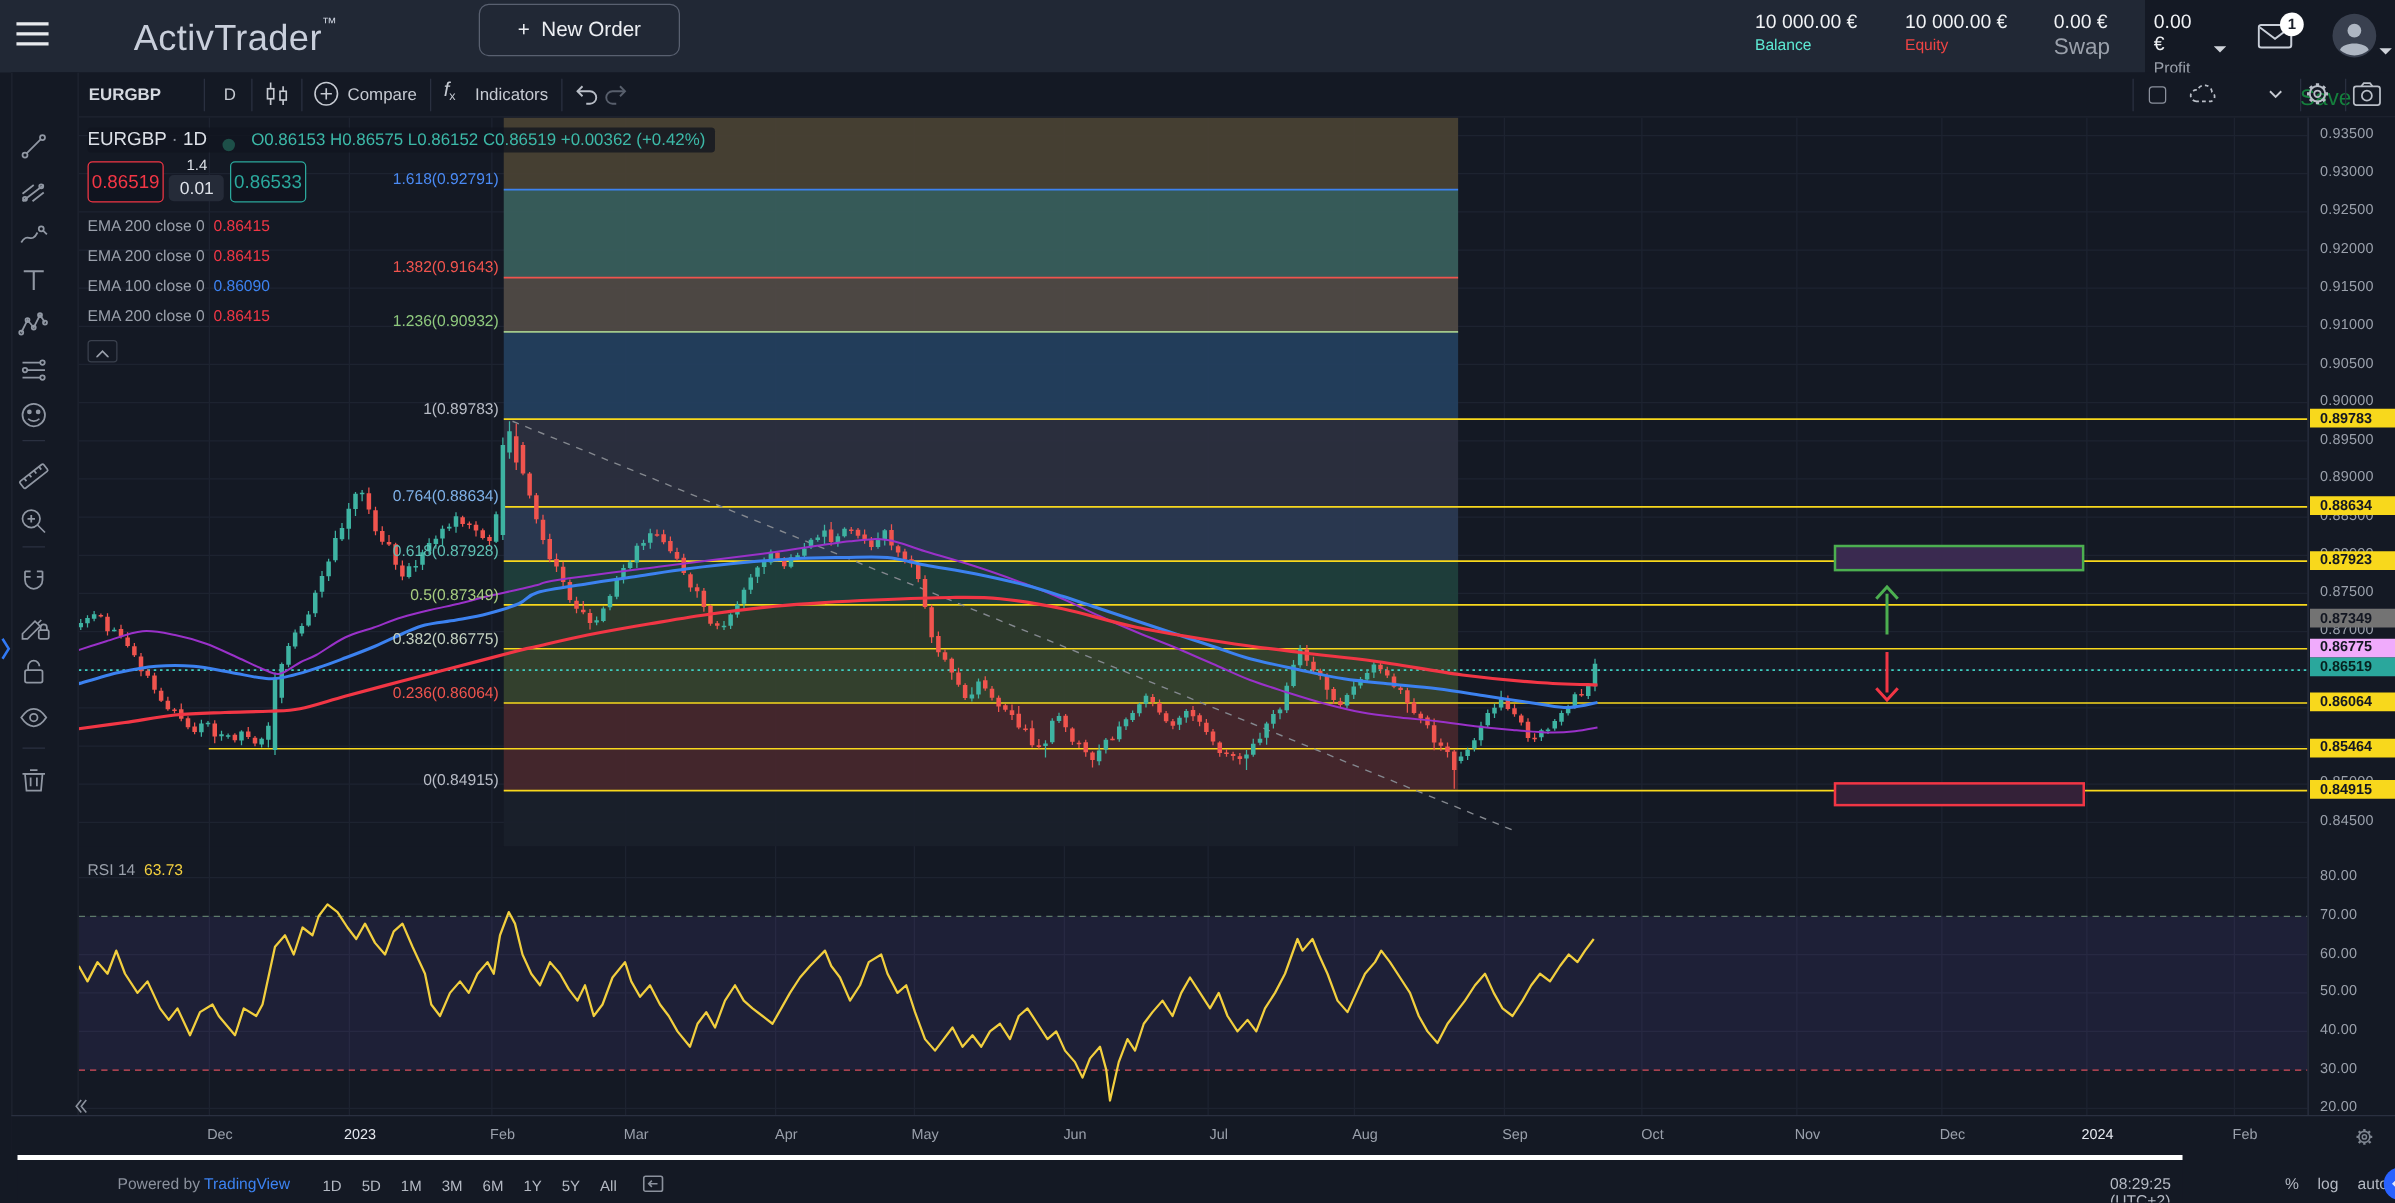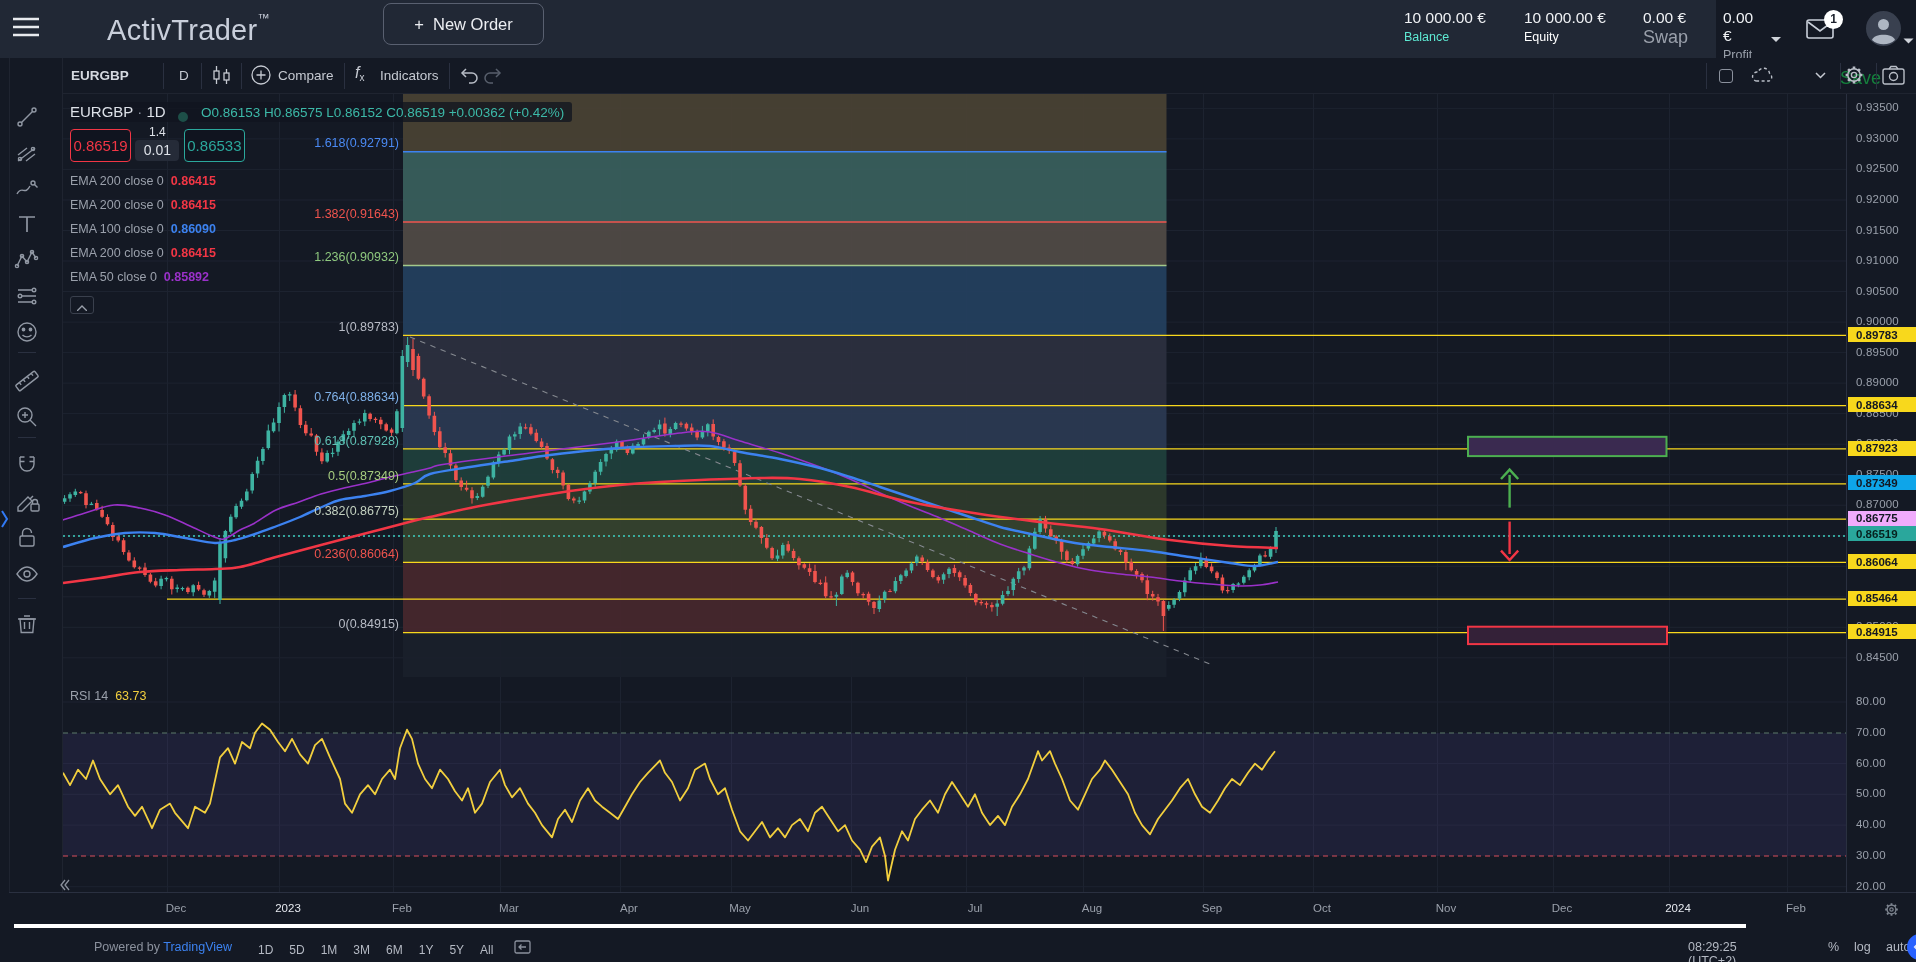--- a/index.html
+++ b/index.html
@@ -12,21 +12,21 @@
 .lsep{position:absolute;left:18px;width:18px;height:1px;background:#2a3040}
 #chart{position:absolute;left:0;top:0}
 .axlab{position:absolute;left:9px;font-size:11.5px;color:#9aa0ab;letter-spacing:.2px}
 .tag{position:absolute;left:1px;width:68px;font-size:11.5px;padding:1.5px 0 1.5px 8px;font-weight:bold}
 .mo{position:absolute;top:9px;transform:translateX(-50%);font-size:11.5px;color:#9aa0ab}
 .yr{position:absolute;top:9px;transform:translateX(-50%);font-size:11.5px;color:#e6e9ef}
 .tfb{margin:0 8px;font-size:12px;color:#b4b9c3}
 #legend{position:absolute;left:70px;top:103px;color:#d2d6de}
 .lrow{white-space:nowrap}
 .ema{font-size:12.5px;color:#9aa0ab;height:24px;line-height:24px}
-.ema b{font-weight:bold}
+.ema b{font-weight:normal}
 </style></head><body>
 <div id="app">
 
 <svg id="chart" width="1916" height="962" viewBox="0 0 1916 962">
 <rect x="63" y="94" width="1783" height="583" fill="#141924"></rect>
 <path d="M167.5 94V892" stroke="#1d2330" stroke-width="1"></path>
       <path d="M279.5 94V892" stroke="#1d2330" stroke-width="1"></path>
       <path d="M393.5 94V892" stroke="#1d2330" stroke-width="1"></path>
       <path d="M500.5 94V892" stroke="#1d2330" stroke-width="1"></path>
       <path d="M620.5 94V892" stroke="#1d2330" stroke-width="1"></path>
@@ -127,21 +127,21 @@
 
 <div id="topbar">
 <svg class="abs" style="left:13px;top:16px" width="26" height="22">
         <g stroke="#e8eaee" stroke-width="2.6">
           <path d="M0 3h26M0 11h26M0 19h26"></path>
         </g>
       </svg>
 <div class="abs" style="left:107px;top:11px;font-size:29px;font-weight:300;color:#c9cfdb;letter-spacing:.3px">ActivTrader<span style="font-size:12px;vertical-align:18px">™</span></div>
 <div class="abs" style="left:383px;top:3px;width:161px;height:42px;border:1px solid #596070;border-radius:8px;color:#eceef2;font-size:16.5px;line-height:40px;text-align:center">+&nbsp;&nbsp;New Order</div>
 <div class="abs" style="left:1404px;top:9px;color:#f0f2f5;font-size:15.5px">10 000.00 €<br><span style="font-size:12.5px;color:#5eead4">Balance</span></div>
-<div class="abs" style="left:1524px;top:9px;color:#f0f2f5;font-size:15.5px">10 000.00 €<br><span style="font-size:12.5px;color:#ffffff">Equity</span></div>
+<div class="abs" style="left:1524px;top:9px;color:#f0f2f5;font-size:15.5px">10 000.00 €<br><span style="font-size:12.5px;color:#ef4444">Equity</span></div>
 <div class="abs" style="left:1643px;top:9px;color:#f0f2f5;font-size:15.5px">0.00 €<br><span style="font-size:18px;color:#9aa0ab">Swap</span></div>
 <div class="abs" style="left:1723px;top:9px;color:#f0f2f5;font-size:15.5px">0.00 €<br><span style="font-size:12.5px;color:#9aa0ab">Profit</span></div>
 <svg class="abs" style="left:1770px;top:36px" width="12" height="8">
         <path d="M1 1l5 5 5-5z" fill="#cfd3da"></path>
       </svg>
 <svg class="abs" style="left:1806px;top:18px" width="30" height="22" fill="none" stroke="#c9cfd9" stroke-width="1.6">
         <rect x="1" y="2" width="26" height="18" rx="2"></rect>
         <path d="M2 4l12 9 12-9"></path>
       </svg>
 <div class="abs" style="left:1824px;top:10px;width:19px;height:19px;border-radius:50%;background:#fff;color:#1b202b;font-size:12px;font-weight:bold;text-align:center;line-height:19px">1</div>
@@ -294,21 +294,20 @@
 <span style="display:inline-block;width:10px;height:10px;border-radius:50%;background:#2fbcab;border:5px solid #1d4f48;vertical-align:-5px;margin-left:8px;margin-right:9px"></span>
 <span style="font-size:13.5px;color:#3cb9a8">O0.86153&nbsp;H0.86575&nbsp;L0.86152&nbsp;C0.86519&nbsp;+0.00362 (+0.42%)</span></span></div>
 <div class="lrow" style="margin-top:4px;height:34px">
 <span style="display:inline-block;width:61px;height:33px;border:1px solid #f23645;border-radius:4px;background:#10141f;color:#f23645;font-size:15px;text-align:center;line-height:31px">0.86519</span>
 <span style="display:inline-block;width:44px;text-align:center;vertical-align:top"><span style="font-size:12px;color:#dde1e8;display:block;margin-top:-4px">1.4</span><span style="font-size:14px;color:#dde1e8;background:#252b38;border-radius:4px;display:block;height:21px;line-height:21px;margin-top:1px">0.01</span></span>
 <span style="display:inline-block;width:61px;height:33px;border:1px solid #2ba89c;border-radius:4px;background:#10141f;color:#2ba89c;font-size:15px;text-align:center;line-height:31px">0.86533</span></div>
 <div class="ema" style="margin-top:6px">EMA 200 close 0 <b style="color:#f23645">&nbsp;0.86415</b></div>
 <div class="ema">EMA 200 close 0 <b style="color:#f23645">&nbsp;0.86415</b></div>
 <div class="ema">EMA 100 close 0 <b style="color:#3c82f0">&nbsp;0.86090</b></div>
 <div class="ema">EMA 200 close 0 <b style="color:#f23645">&nbsp;0.86415</b></div>
-<div class="ema">EMA 50 close 0 <b style="color:#9a31c9">&nbsp;0.85892</b></div>
 <div style="margin-top:7px;width:24px;height:18px;border:1px solid #3a404d;border-radius:3px;text-align:center"><svg width="10" height="6" style="margin-top:5px">
           <path d="M0 6l5-5 5 5" fill="none" stroke="#9aa0ab" stroke-width="1.4"></path>
         </svg></div>
 </div>
 
 <svg class="abs" style="left:58px;top:878px" width="12" height="14" fill="none" stroke="#8b919d" stroke-width="1.3">
       <path d="M7 2L3 7l4 5M11 2L7 7l4 5"></path>
     </svg>
 
 <div class="abs" style="left:70px;top:689px;font-size:12.5px;color:#9aa0ab">RSI 14 <span style="color:#f2cf3e">&nbsp;63.73</span></div>
@@ -336,21 +335,21 @@
 <div class="axlab" style="top:601.0px">80.00</div>
       <div class="axlab" style="top:631.8px">70.00</div>
       <div class="axlab" style="top:662.6px">60.00</div>
       <div class="axlab" style="top:693.3px">50.00</div>
       <div class="axlab" style="top:724.1px">40.00</div>
       <div class="axlab" style="top:754.9px">30.00</div>
       <div class="axlab" style="top:785.7px">20.00</div>
 <div class="tag" style="top:233.1px;background:#f8d81c;color:#131722">0.89783</div>
       <div class="tag" style="top:303.3px;background:#f8d81c;color:#131722">0.88634</div>
       <div class="tag" style="top:346.7px;background:#f8d81c;color:#131722">0.87923</div>
-      <div class="tag" style="top:381px;background:#0ea5e9;color:#131722">0.87349</div>
+      <div class="tag" style="top:393px;background:#737373;color:#131722">0.87349</div>
       <div class="tag" style="top:416.8px;background:#f0abfc;color:#131722">0.86775</div>
       <div class="tag" style="top:460.2px;background:#f8d81c;color:#131722">0.86064</div>
       <div class="tag" style="top:496.8px;background:#f8d81c;color:#131722">0.85464</div>
       <div class="tag" style="top:530.3px;background:#f8d81c;color:#131722">0.84915</div>
       <div class="tag" style="top:432.4px;background:#2aa79c;color:#06221f">0.86519</div>
 </div>
 
 <div class="abs" style="left:9px;top:892px;width:1907px;height:32px;background:#141924;border-top:1px solid #2a3040">
 <div class="mo" style="left:167px">Dec</div>
       <div class="yr" style="left:279px">2023</div>

